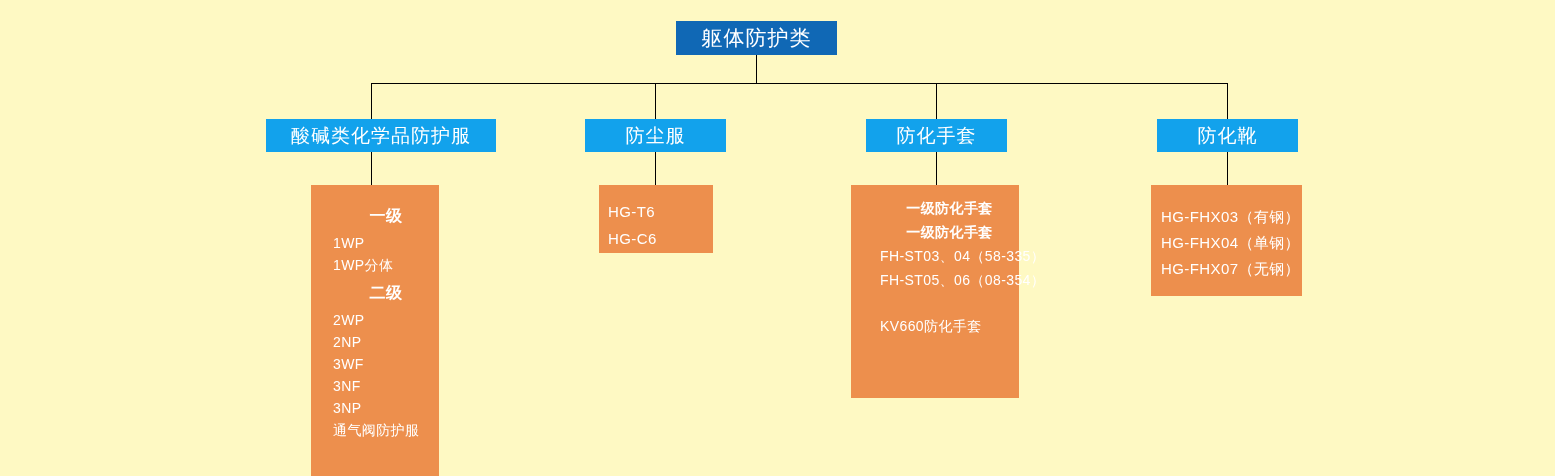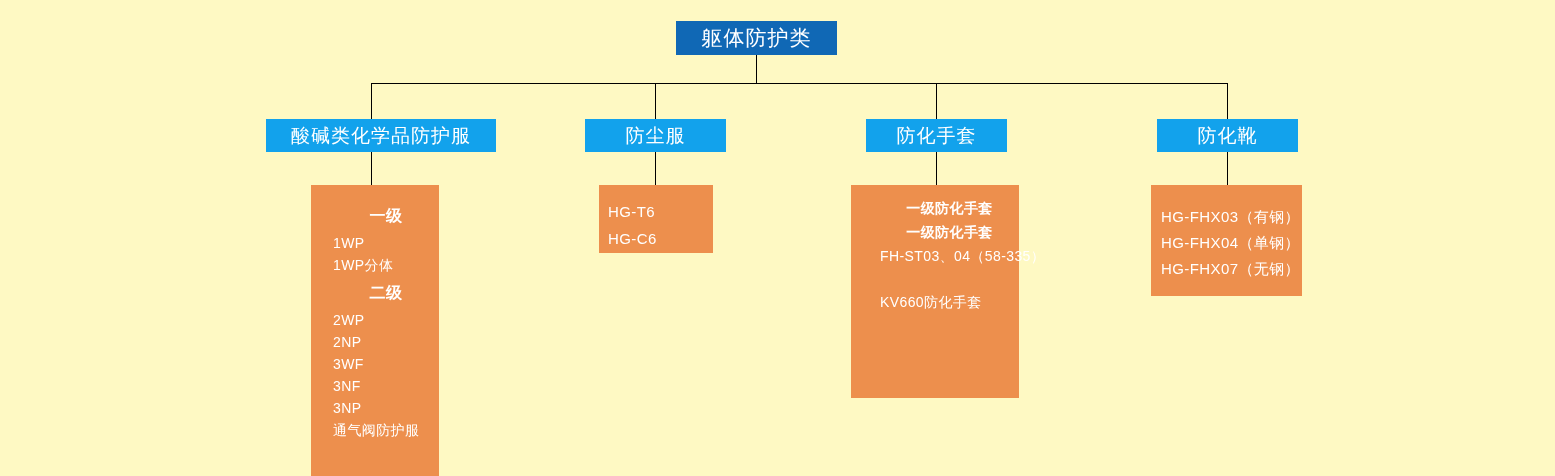--- a/index.html
+++ b/index.html
@@ -133,20 +133,21 @@
 
   <div class="panel" id="panel-dust" style="left:599px; top:185px; width:114px; height:68px; padding-top:13px; padding-left:9px;">
     <div class="panel-line">HG-T6</div>
     <div class="panel-line">HG-C6</div>
   </div>
 
   <div class="panel" id="panel-gloves" style="left:851px; top:185px; width:168px; height:213px; padding-top:11px; padding-left:13px;">
     <div class="panel-line head">一级防化手套</div>
     <div class="panel-line head">一级防化手套</div>
     <div class="panel-line">FH-ST03、04（58-335）</div>
+    <div class="panel-line">FH-ST05、06（08-354）</div>
     <div class="panel-line spacer">&nbsp;</div>
     <div class="panel-line">KV660防化手套</div>
   </div>
 
   <div class="panel" id="panel-boots" style="left:1151px; top:185px; width:151px; height:111px; padding-top:19px; padding-left:10px;">
     <div class="panel-line">HG-FHX03（有钢）</div>
     <div class="panel-line">HG-FHX04（单钢）</div>
     <div class="panel-line">HG-FHX07（无钢）</div>
   </div>
 

